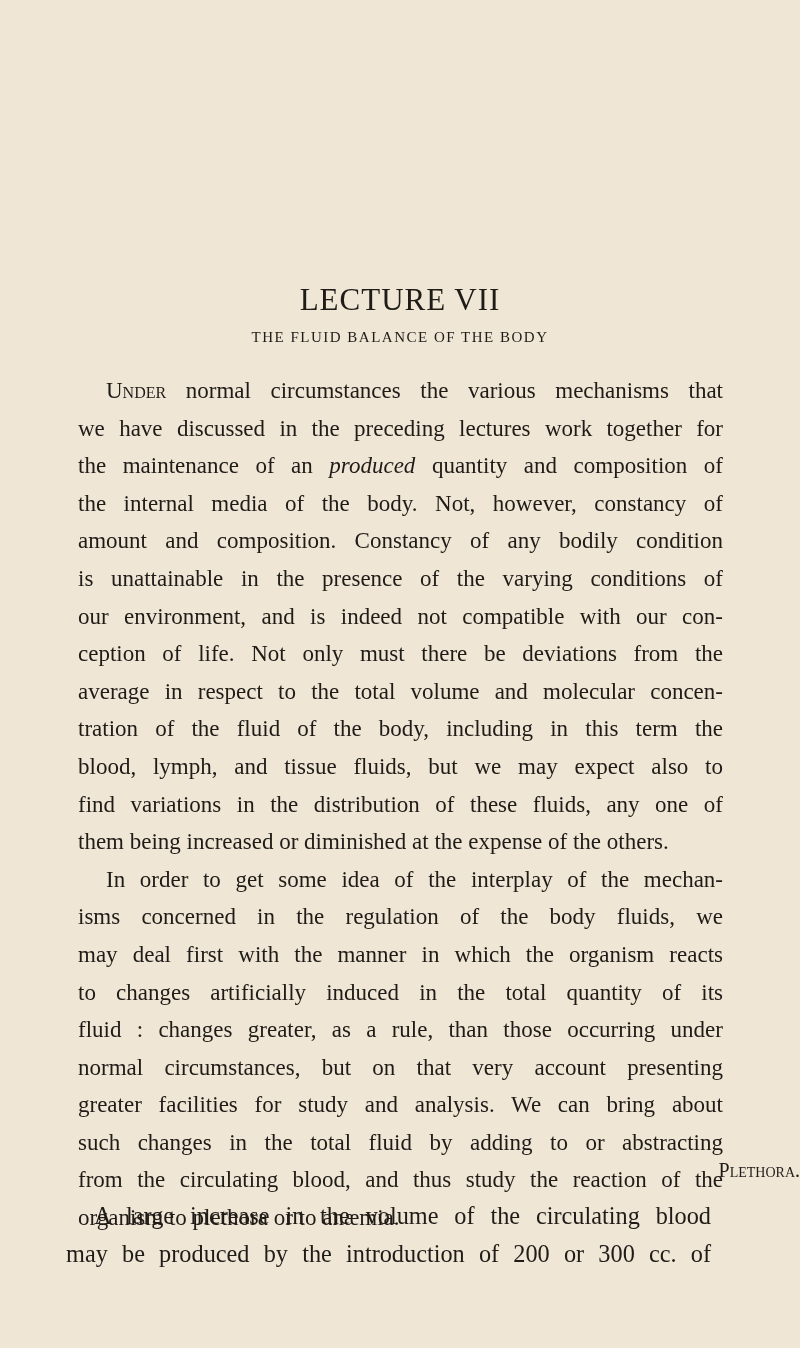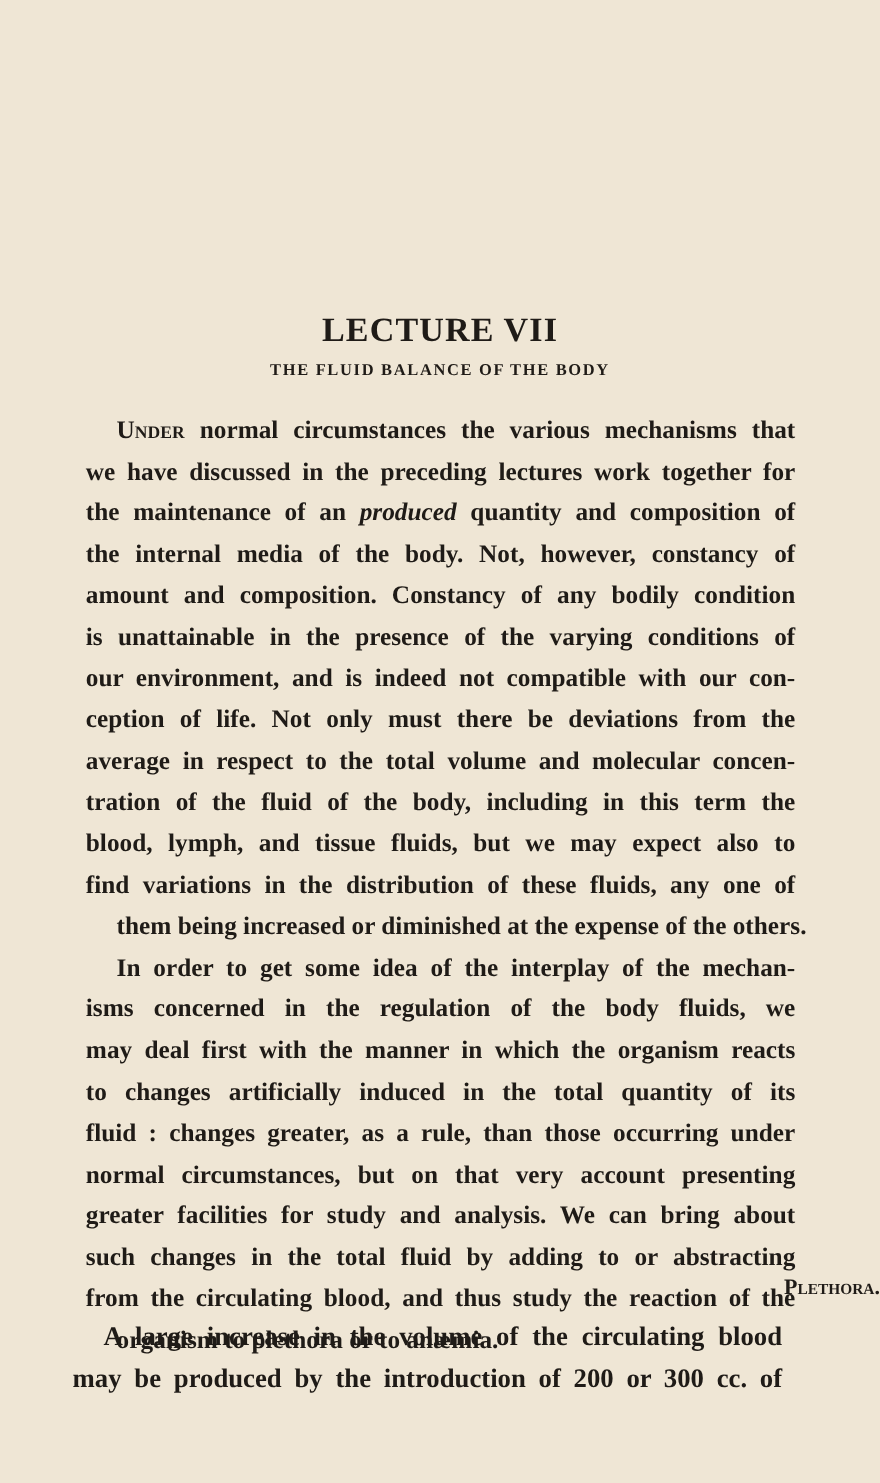--- a/index.html
+++ b/index.html
@@ -2,36 +2,36 @@
 <html><head>
 <meta charset="utf-8">
 <style>
   html, body { margin: 0; padding: 0; }
   body {
     width: 800px; height: 1348px; overflow: hidden;
     background: #efe6d5;
     font-family: "DejaVu Serif", "Liberation Serif", serif;
     color: #1f1b17;
   }
-  .page { position: relative; width: 800px; height: 1348px; font-weight: bold; }
+  .page { position: relative; width: 800px; height: 1348px; }
   .title {
     position: absolute; top: 282px; left: 0; width: 800px; text-align: center;
     font-family: "Liberation Serif", serif; font-size: 31px; letter-spacing: 1px;
   }
   .subtitle {
     position: absolute; top: 329px; left: 0; width: 800px; text-align: center;
     font-family: "Liberation Serif", serif; font-size: 15px; letter-spacing: 1.5px;
   }
   .body-text {
     position: absolute; top: 372px; left: 78px; width: 645px;
     font-family: "Liberation Serif", serif; font-size: 23px; line-height: 37.6px;
     text-align: justify;
   }
   .line { display: block; white-space: nowrap; text-align-last: justify; text-align: justify; }
-  .line.last { text-align-last: left; margin-left: 28px; }
+  .line.last { text-align-last: left; }
   .indent { padding-left: 28px; }
   .sc { font-variant: small-caps; }
   .section {
     position: absolute; top: 1159px; left: 0; width: 800px; text-align: right;
     font-family: "Liberation Serif", serif; font-size: 20px; font-variant: small-caps;
   }
   .body-text2 {
     position: absolute; top: 1197px; left: 66px; width: 645px;
     font-family: "Liberation Serif", serif; font-size: 24.3px; line-height: 37.6px;
   }

